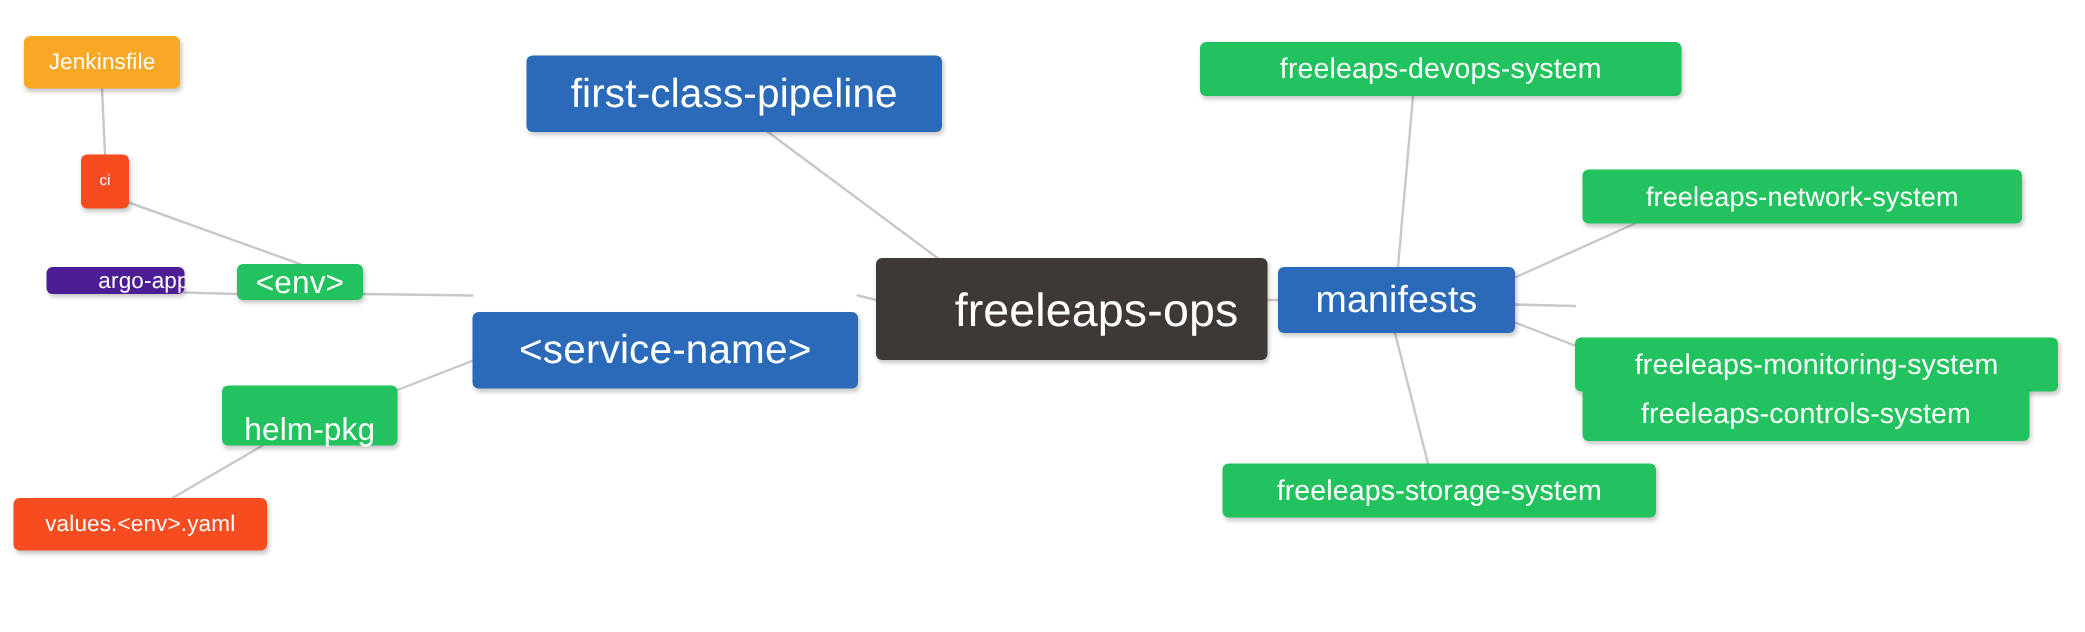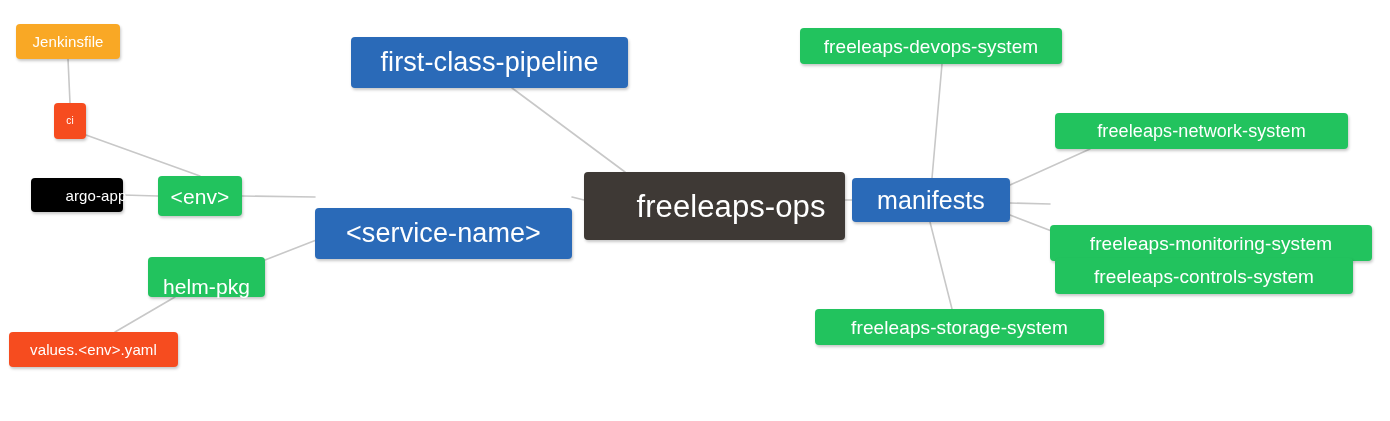--- a/index.html
+++ b/index.html
@@ -69,45 +69,45 @@
       <line x1="930" y1="222" x2="952" y2="309" stroke="#c8c8c8" stroke-width="1.6" stroke-linecap="round"></line>
     </svg>
 
   <div id="node-layer">
       <div class="node" style="left: 16px; top: 24px; width: 104px; height: 35px; background: rgb(249, 168, 37); font-size: 15px;">
         <span class="node-label">Jenkinsfile</span>
       </div>
       <div class="node" style="left: 54px; top: 103px; width: 32px; height: 36px; background: rgb(246, 76, 31); font-size: 10px;">
         <span class="node-label">ci</span>
       </div>
-      <div class="node" style="left: 31px; top: 178px; width: 92px; height: 34px; background: #000000; font-size: 15px; padding-left: 48px;">
+      <div class="node" style="left: 31px; top: 178px; width: 92px; height: 18px; background: #4c1d95; font-size: 15px; padding-left: 48px;">
         <span class="node-label">argo-app</span>
       </div>
-      <div class="node" style="left: 158px; top: 176px; width: 84px; height: 40px; background: rgb(34, 195, 94); font-size: 21px;">
+      <div class="node" style="left: 158px; top: 176px; width: 84px; height: 24px; background: rgb(34, 195, 94); font-size: 21px;">
         <span class="node-label">&lt;env&gt;</span>
       </div>
       <div class="node" style="left: 148px; top: 257px; width: 117px; height: 40px; background: rgb(34, 195, 94); font-size: 21px; align-items: flex-end;">
         <span class="node-label">helm-pkg</span>
       </div>
       <div class="node" style="left: 9px; top: 332px; width: 169px; height: 35px; background: rgb(246, 76, 31); font-size: 15px;">
         <span class="node-label">values.&lt;env&gt;.yaml</span>
       </div>
       <div class="node" style="left: 315px; top: 37px; width: 277px; height: 51px; background: rgb(42, 106, 184); font-size: 27px; margin-left: 36px;">
         <span class="node-label">first-class-pipeline</span>
       </div>
       <div class="node" style="left: 315px; top: 172px; width: 257px; height: 51px; background: rgb(42, 106, 184); font-size: 27px; margin-top: 36px;">
         <span class="node-label">&lt;service-name&gt;</span>
       </div>
       <div class="node" style="left: 584px; top: 172px; width: 261px; height: 68px; background: rgb(62, 57, 53); font-size: 31px; padding-left: 43px;">
         <span class="node-label">freeleaps-ops</span>
       </div>
       <div class="node" style="left: 852px; top: 178px; width: 158px; height: 44px; background: rgb(42, 106, 184); font-size: 25px;">
         <span class="node-label">manifests</span>
       </div>
-      <div class="node" style="left: 800px; top: 28px; width: 262px; height: 36px; background: rgb(34, 195, 94); font-size: 19px;">
+      <div class="node" style="left: 800px; top: 28px; width: 321px; height: 36px; background: rgb(34, 195, 94); font-size: 19px;">
         <span class="node-label">freeleaps-devops-system</span>
       </div>
       <div class="node" style="left: 1055px; top: 113px; width: 293px; height: 36px; background: rgb(34, 195, 94); font-size: 18px;">
         <span class="node-label">freeleaps-network-system</span>
       </div>
       <div class="node" style="left: 1050px; top: 187px; width: 322px; height: 36px; background: rgb(34, 195, 94); font-size: 19px; margin-top: 38px;">
         <span class="node-label">freeleaps-monitoring-system</span>
       </div>
       <div class="node" style="left: 1055px; top: 258px; width: 298px; height: 36px; background: rgb(34, 195, 94); font-size: 19px;">
         <span class="node-label">freeleaps-controls-system</span>

